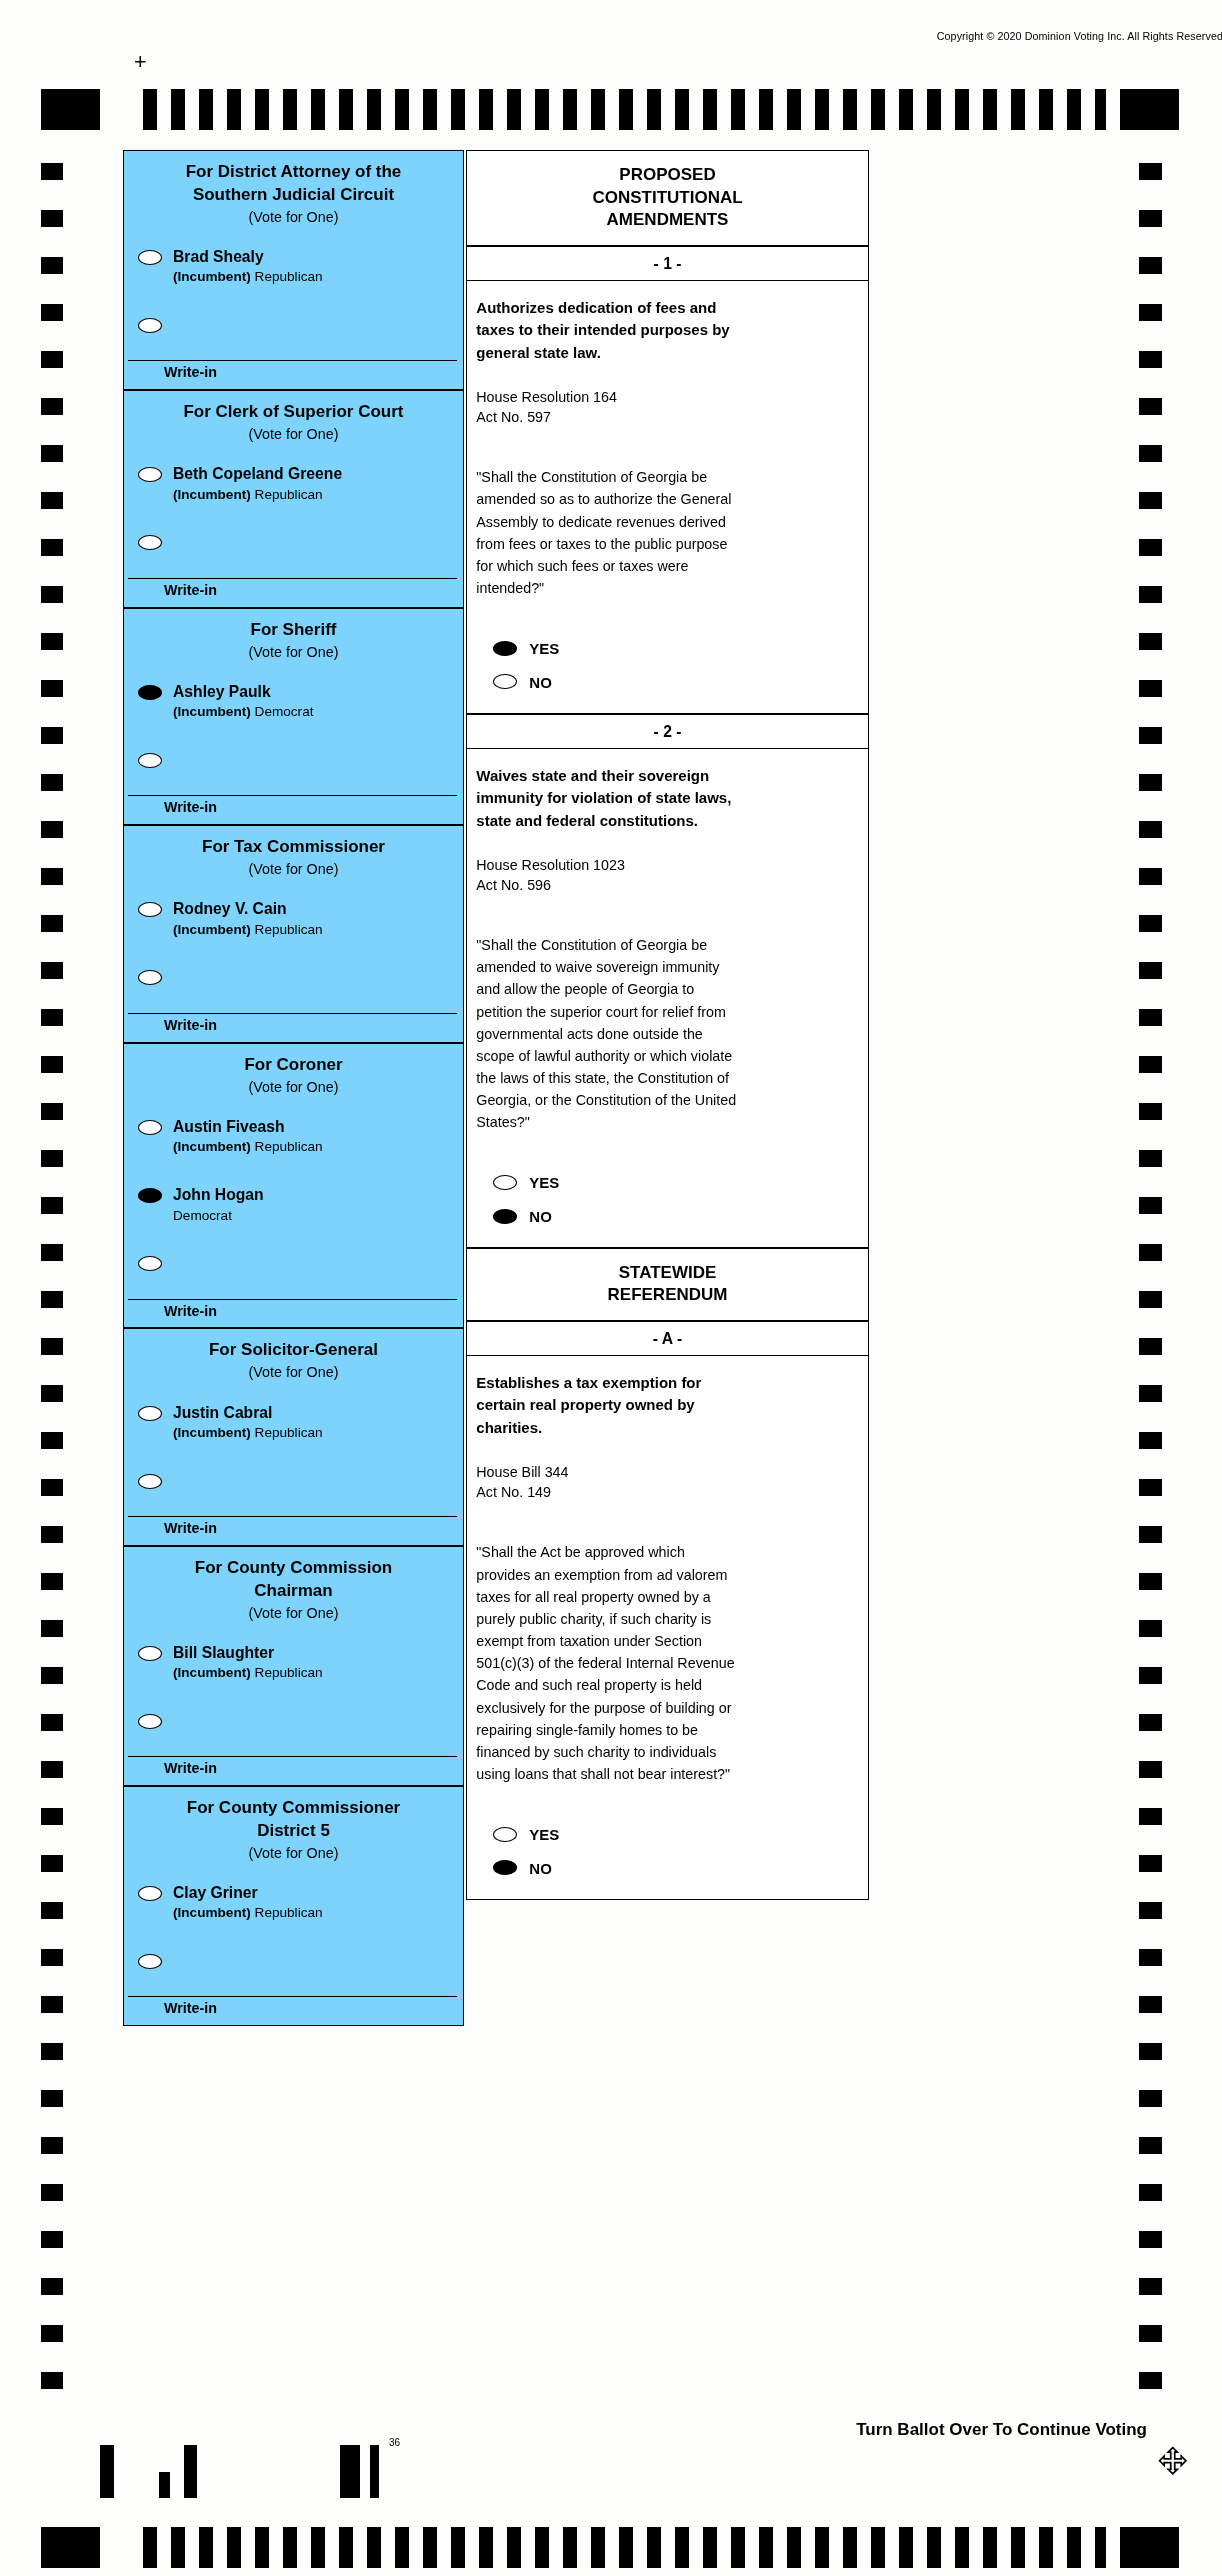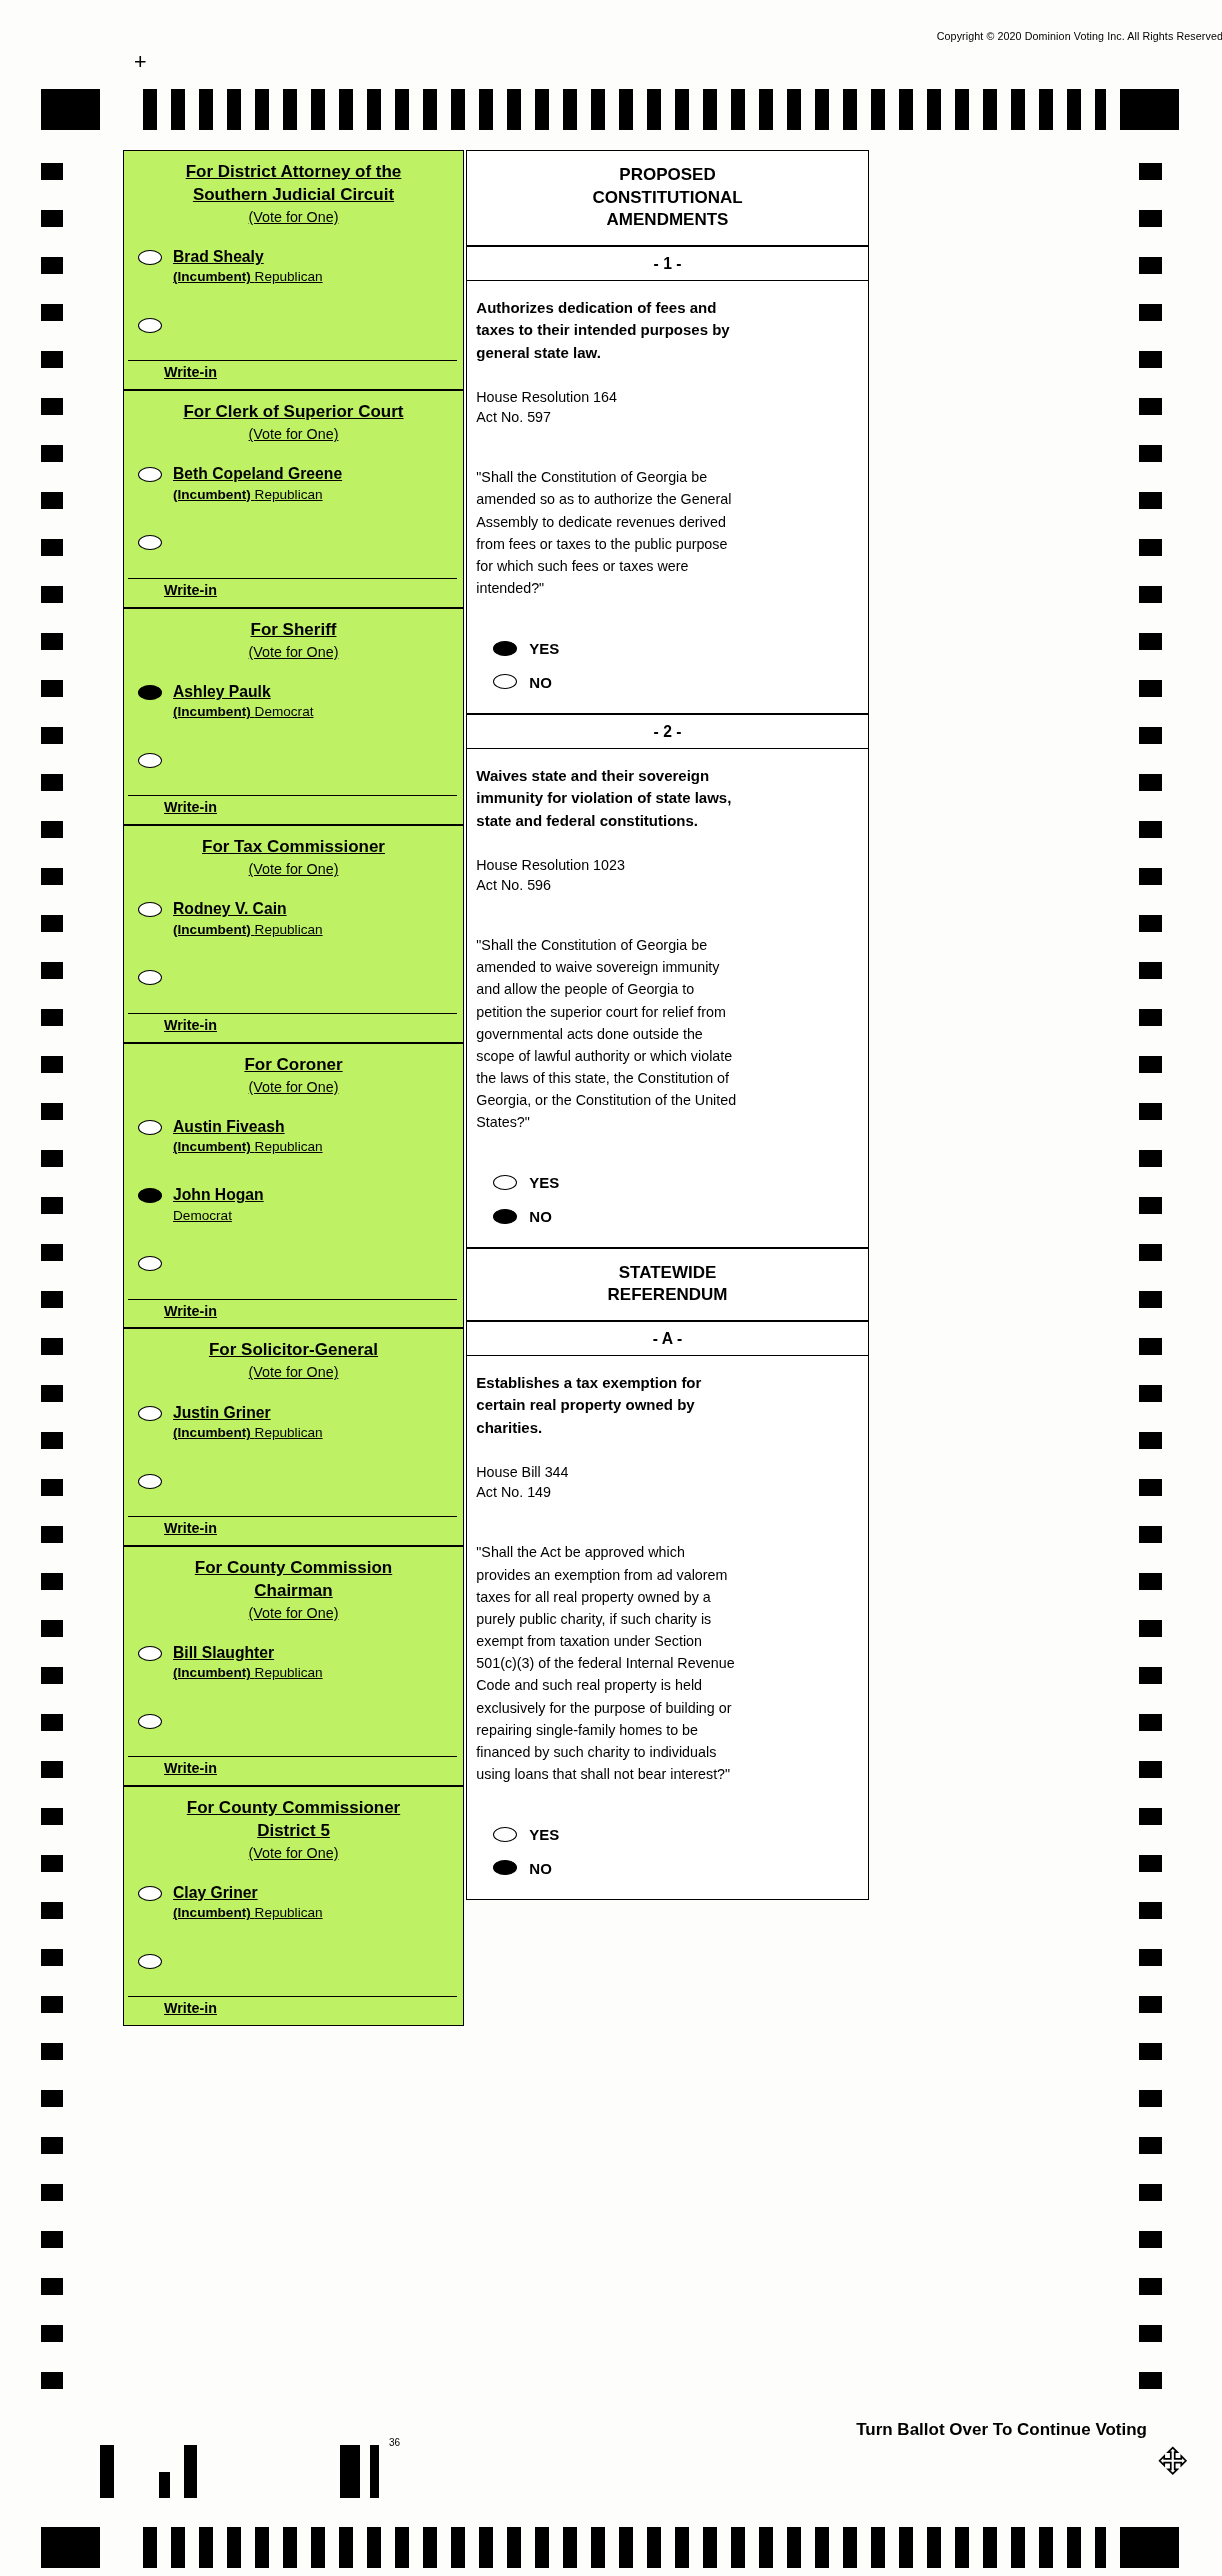--- a/index.html
+++ b/index.html
@@ -21,21 +21,21 @@
   .tm-col { position: absolute; top: 163px; height: 2242px; width: 21.5px;
     background: repeating-linear-gradient(180deg, #000 0 17px, transparent 17px 47px); }
   .tm-col.left { left: 41px; }
   .tm-col.right { left: 1139px; width: 23px; }
 
   
   .col-left  { position: absolute; left: 123px; top: 150px; width: 341px; }
   .col-right { position: absolute; left: 466px; top: 150px; width: 403px; }
 
   
-  .race { border: 1.4px solid #000; background: #bef264; padding: 10px 0 5.7px; text-decoration: underline; }
+  .race { border: 1.4px solid #000; background: #7dd3fc; padding: 10px 0 5.7px; }
   .race-title { margin: 0; font-size: 17px; font-weight: bold; text-align: center; line-height: 1.33; white-space: pre-line; }
   .vote-for { font-size: 14.3px; text-align: center; margin-top: 1.4px; line-height: 1.35; }
 
   .oval { display: inline-block; width: 24px; height: 15px; border: 1.8px solid #000; border-radius: 50%; background: #fff; }
   .oval[data-filled="true"] { background: #000; }
 
   .cand { position: relative; margin-top: 20px; padding-left: 49px; min-height: 19.3px; }
   .cand + .cand { margin-top: 29px; }
   .cand .oval { position: absolute; left: 14.3px; top: 2.9px; }
   .cand-name { font-size: 15.7px; font-weight: bold; line-height: 1.3; }
@@ -163,21 +163,21 @@
         </div>
       <div class="wline"></div>
       <div class="wlabel">Write-in</div>
     </section>
 
     <section class="race">
       <h3 class="race-title">For Solicitor-General</h3>
       <div class="vote-for">(Vote for One)</div>
       <div class="cand">
         <span class="oval" data-filled="false"></span>
-        <div class="cand-name">Justin Griner</div>
+        <div class="cand-name">Justin Cabral</div>
         <div class="cand-detail"><b class="qual">(Incumbent) </b><span>Republican</span></div>
       </div>
       <div class="oval-row">
           <span class="oval"></span>
         </div>
       <div class="wline"></div>
       <div class="wlabel">Write-in</div>
     </section>
 
     <section class="race">

